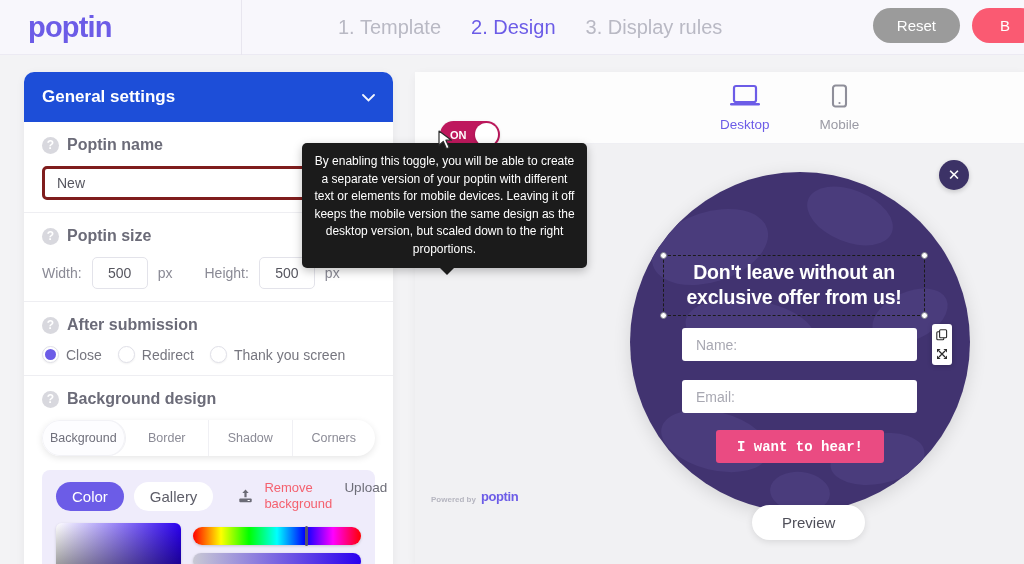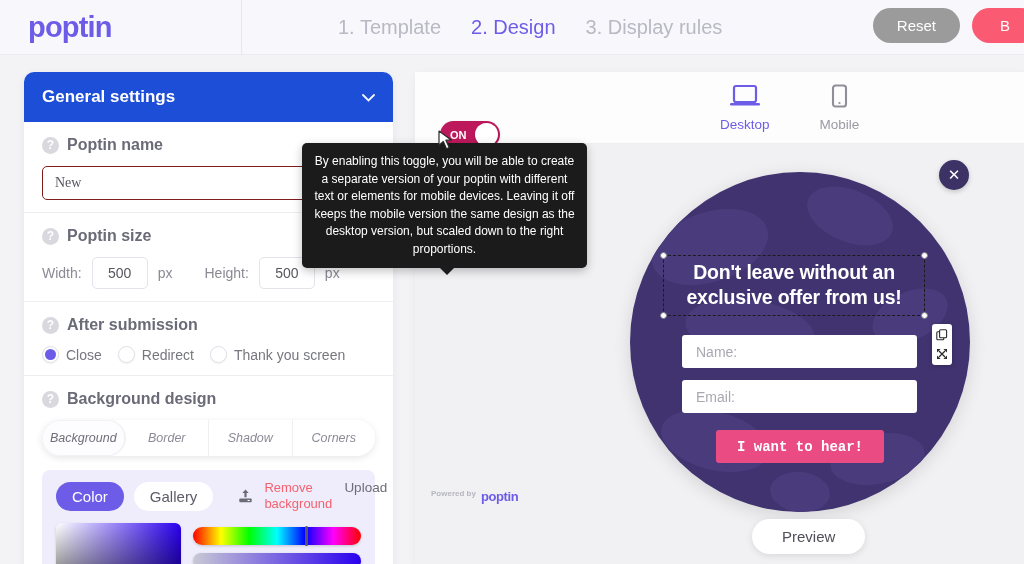--- a/index.html
+++ b/index.html
@@ -62,44 +62,44 @@
   .sec { padding: 14px 18px 12px 18px; border-bottom: 1px solid #eeeef2; }
   .sec-title { display: flex; align-items: center; gap: 8px; margin-bottom: 12px; }
   .sec-title-text { font-size: 16px; font-weight: 700; color: #6b6b78; }
   .help {
     width: 17px; height: 17px; border-radius: 50%; background: #d8d8de;
     color: #fff; font-size: 12px; font-weight: 700;
     display: flex; align-items: center; justify-content: center;
     flex: 0 0 auto; cursor: pointer;
   }
   .txt-input {
-    width: 100%; height: 34px; border: 1px solid #7f1d1d; border-radius: 5px;
+    width: 100%; height: 34px; border: 3px solid #7f1d1d; border-radius: 5px;
     padding: 0 12px; font-size: 14px; color: #56565f;
-    font-family: Liberation Serif, serif; outline: none; background: #fff;
+    font-family: Liberation Sans, sans-serif; outline: none; background: #fff;
   }
   .size-row { display: flex; align-items: center; gap: 10px; font-size: 14px; color: #70707c; }
   .size-row .lbl { color: #8a8a95; }
   .num-input {
     width: 56px; height: 32px; border: 1px solid #e3e3ea; border-radius: 5px;
     text-align: center; font-size: 14px; color: #56565f;
     font-family: "Liberation Sans", sans-serif; outline: none;
   }
   .radios { display: flex; align-items: center; gap: 8px; }
   .radio-opt { display: flex; align-items: center; gap: 7px; cursor: pointer; margin-right: 8px; }
   .radio {
     width: 17px; height: 17px; border-radius: 50%; background: #fff;
     border: 1px solid #e0e0e8; display: flex; align-items: center; justify-content: center;
     box-shadow: 0 1px 2px rgba(0,0,0,0.06);
   }
   .radio.on::after { content:""; width: 11px; height: 11px; border-radius: 50%; background: #6c5ce7; }
   .radio-label { font-size: 14px; color: #76767f; text-align: center; }
 
   .tabs-pill {
     display: flex; background: #fff; border-radius: 22px;
-    box-shadow: 0 2px 7px rgba(0,0,0,0.10); overflow: hidden; height: 36px; font-style: italic;
+    box-shadow: 0 2px 7px rgba(0,0,0,0.10); overflow: hidden; height: 36px;
   }
   .tab-pill {
     flex: 1; display: flex; align-items: center; justify-content: center;
     font-size: 12.5px; color: #8b8b96; cursor: pointer;
     border-right: 1px solid #f0f0f4;
   }
   .tab-pill:last-child { border-right: none; }
   .tab-pill.active { color: #6f6f7b; box-shadow: inset 0 0 0 1px #f2f2f6; border-radius: 22px; background: #fdfdff; }
 
   .bg-bar {
@@ -206,21 +206,21 @@
   }
   .h-tl { left: -4px; top: -4px; } .h-tr { right: -4px; top: -4px; }
   .h-bl { left: -4px; bottom: -4px; } .h-br { right: -4px; bottom: -4px; }
 
   .field {
     position: absolute; left: 52px; width: 235px; height: 33px;
     background: #fff; border-radius: 3px;
     display: flex; align-items: center; padding: 0 14px;
     font-size: 14px; color: #a8a8b2;
   }
-  .f1 { top: 163px; } .f2 { top: 208px; }
+  .f1 { top: 156px; } .f2 { top: 208px; }
   .cta {
     position: absolute; left: 86px; top: 258px; width: 168px; height: 33px;
     background: #ea4b82; color: #fff; border: none; border-radius: 3px;
     font-size: 14px; font-weight: 700; cursor: pointer;
     font-family: Liberation Mono, monospace;
   }
   .close-btn {
     position: absolute; left: 524px; top: 16px;
     width: 30px; height: 30px; border-radius: 50%; background: #3c3266;
     display: flex; align-items: center; justify-content: center;
@@ -230,26 +230,26 @@
   .elem-toolbar {
     position: absolute; left: 517px; top: 180px; width: 20px;
     background: #fff; border-radius: 3px; z-index: 6;
     box-shadow: 0 1px 5px rgba(0,0,0,.22);
     display: flex; flex-direction: column; align-items: center;
     padding: 5px 0; gap: 7px;
   }
   .tb-ico { cursor: pointer; display: flex; }
   .powered {
     position: absolute; left: 16px; top: 345px;
-    display: flex; align-items: flex-start; gap: 5px; z-index: 4;
+    display: flex; align-items: flex-end; gap: 5px; z-index: 4;
   }
   .powered-txt { font-size: 8px; color: #b6b6c0; font-weight: 600; }
   .powered-logo { font-size: 13px; font-weight: 700; color: #6c5ce7; letter-spacing: -0.4px; }
   .preview-btn {
-    position: absolute; left: 337px; top: 375px;
+    position: absolute; left: 337px; top: 361px;
     background: #fff; border: none; border-radius: 18px;
     padding: 9px 30px; font-size: 15px; color: #4f4f59; cursor: pointer;
     box-shadow: 0 2px 7px rgba(0,0,0,.10);
     font-family: "Liberation Sans", sans-serif;
   }
 
   
   .tooltip {
     position: absolute; left: 302px; top: 143px; width: 285px;
     background: #1b1b1b; color: #fff; border-radius: 5px;

